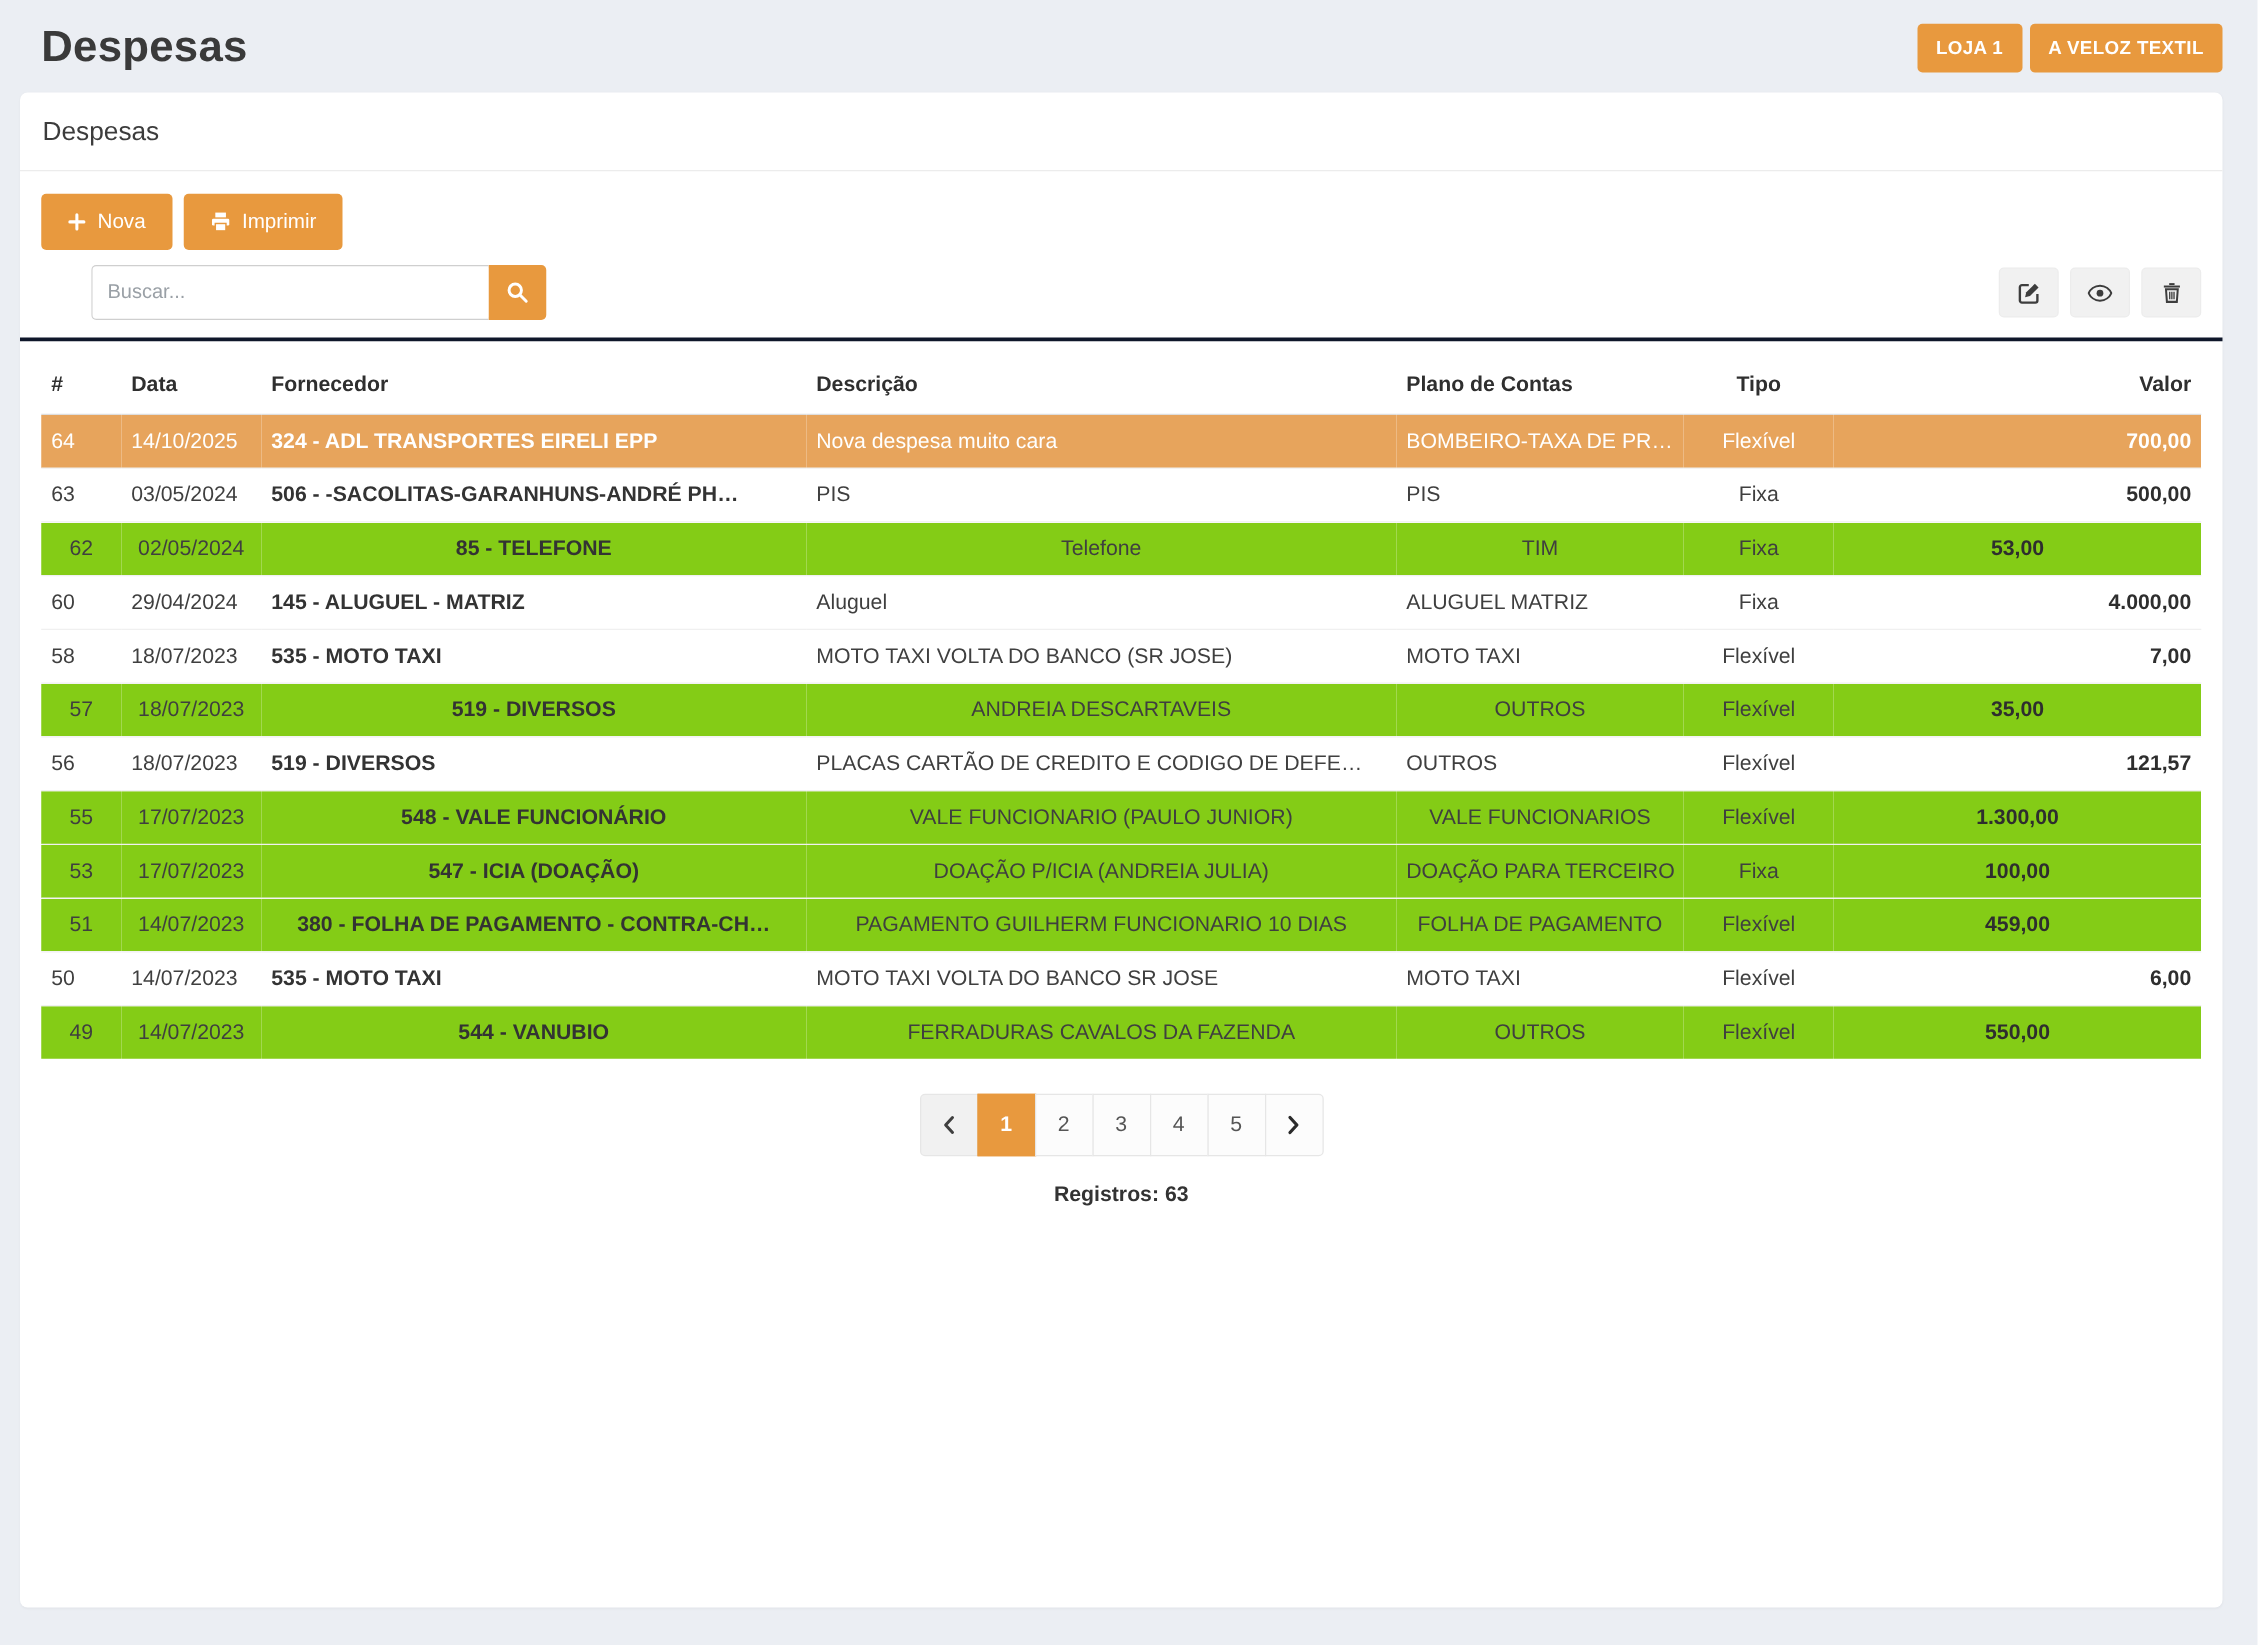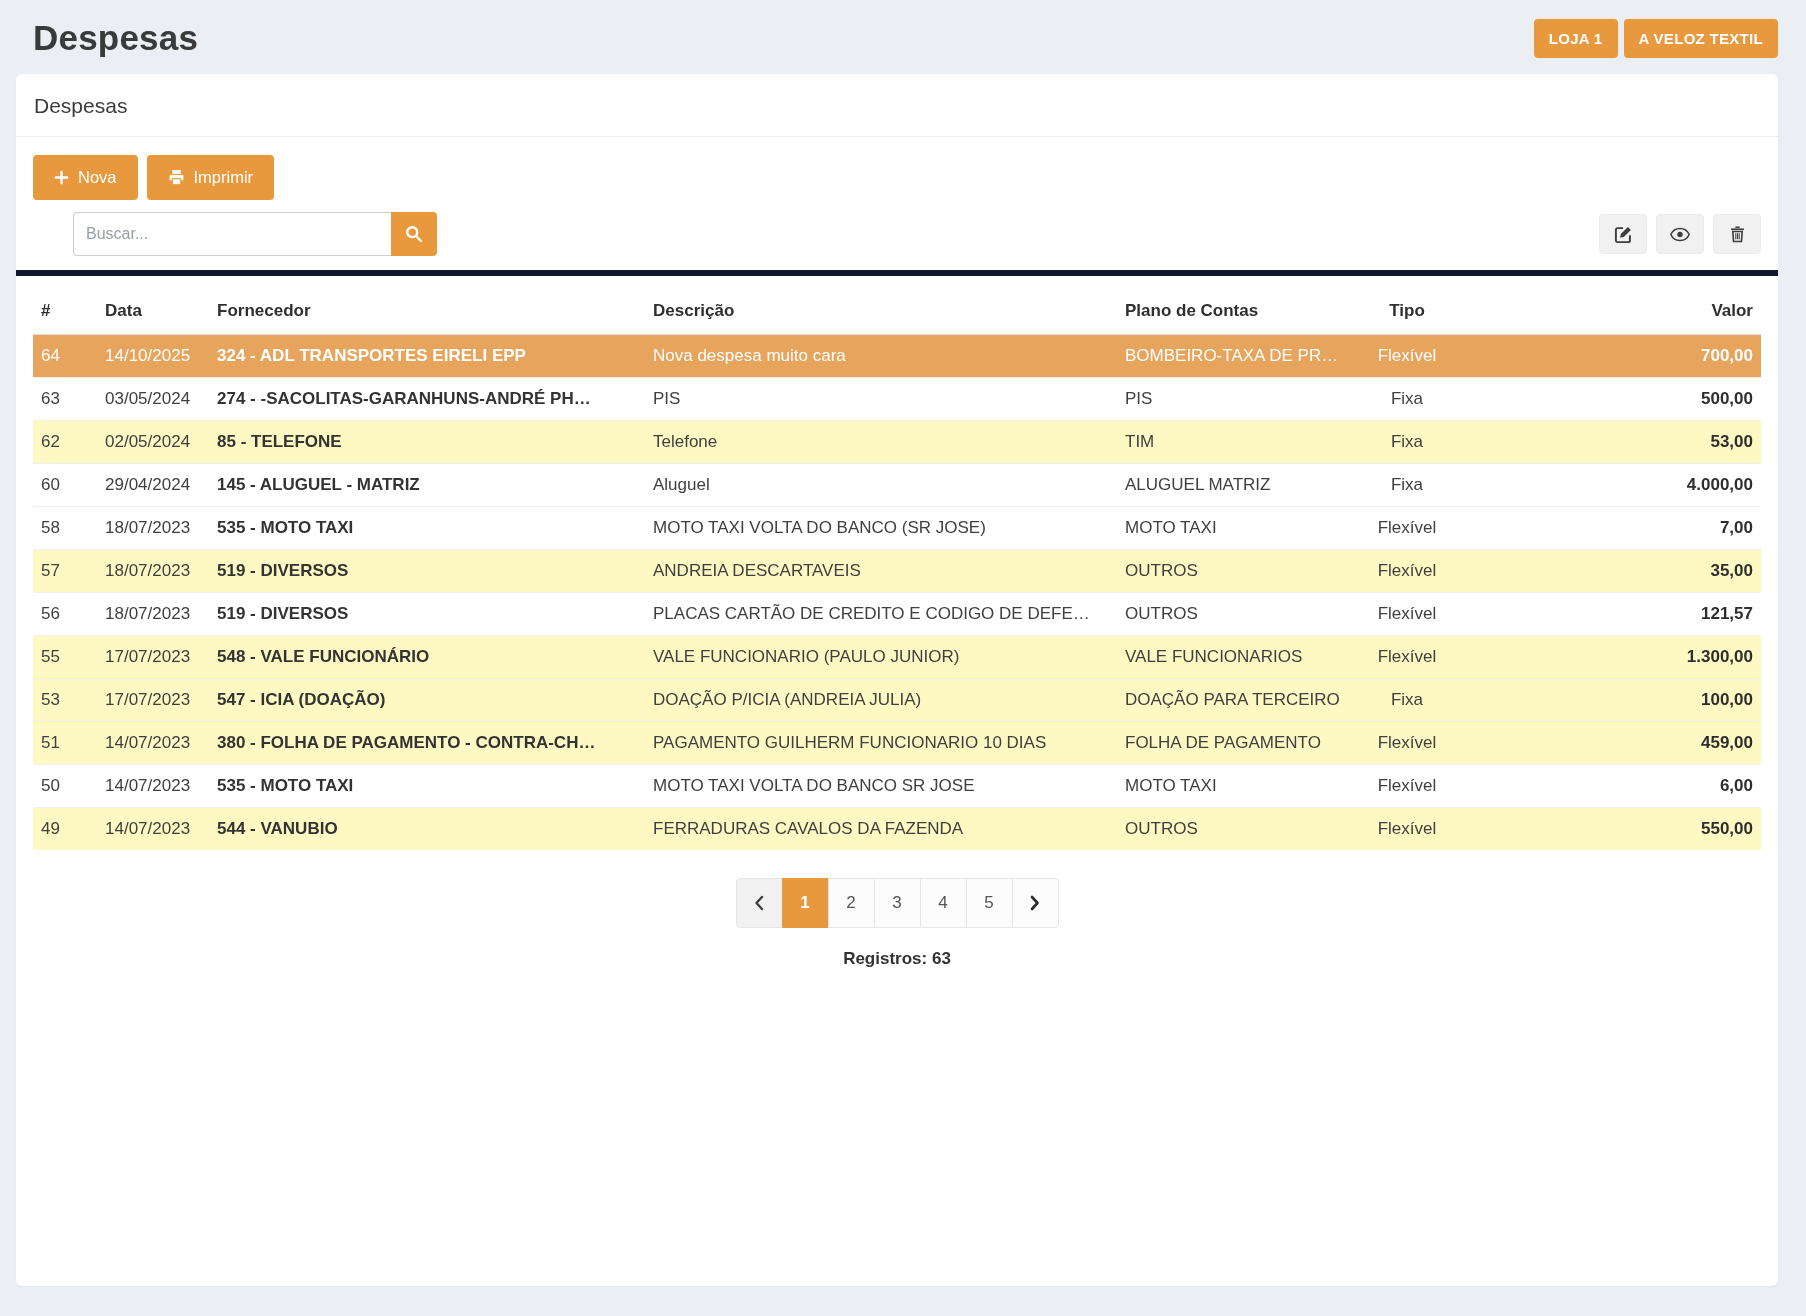--- a/index.html
+++ b/index.html
@@ -15,21 +15,21 @@
   .badges { display:flex; gap:6px;margin-left:44px; }
   .badge {
     background: var(--accent,#e8993e); color:#fff; font-weight:800; font-size:15px;
     padding: 11px 15px; border-radius:4px; letter-spacing:.3px; border:none; cursor:pointer;
     font-family: inherit;
   }
   .card { background:#fff; border-radius:6px; height:1212px; box-shadow:0 1px 2px rgba(0,0,0,.04); }
   .card-header { padding: 20px 18px 18px; font-size:21px; color:#3c3c3c; border-bottom:1px solid #ececec; }
   .card-body { padding: 0 17px; }
 
-  .toolbar { padding: 18px 0 14px; border-bottom:6px solid #0f172a; margin:0 -17px; padding-left:17px; padding-right:17px; }
+  .toolbar { padding: 18px 0 14px; border-bottom:3px solid #0f172a; margin:0 -17px; padding-left:17px; padding-right:17px; }
   .btn-row { display:flex; gap:9px; }
   .btn-orange {
     display:inline-flex; align-items:center; gap:9px;
     background: var(--accent,#e8993e); color:#fff; border:none; border-radius:4px;
     font-size:16.5px; padding: 13px 21px; cursor:pointer; font-family:inherit;
   }
   .search-row { display:flex; justify-content:space-between; align-items:center; margin-top:12px; }
   .search-group { display:flex; }
   .search-input {
     width:318px; height:44px; border:1px solid #cfcfcf; border-right:none;
@@ -55,21 +55,21 @@
   tbody tr:first-child td { border-top:none; }
   .c0 { width:64px; }
   .c1 { width:112px; }
   .c2 { width:436px; }
   .c3 { width:472px; }
   .c4 { width:230px; }
   .c5 { width:120px; text-align:center; }
   .c6 { text-align:right; }
   td.c2 { font-weight:700; color:#333; }
   td.c6 { font-weight:700; color:#2e2e2e; }
-  tr.stripe td { background:#fef9c3; }
+  tr.stripe td { background:#84cc16;text-align:center; }
   tr.selected td { background: var(--selected-row,#e7a45c); color:#fff; border-top-color:transparent; }
   tr.selected td.c2, tr.selected td.c6 { color:#fff; }
   tbody tr { cursor:pointer; }
 
   .pagination-wrap { margin-top:28px; display:flex; justify-content:center; }
   .pagination { display:flex; }
   .pages { display:contents; }
   .pager {
     min-width:47px; height:50px; display:inline-flex; align-items:center; justify-content:center;
     border:1px solid #e6e6e6; margin-left:-1px; background:#fcfcfc; color:#555;
@@ -179,21 +179,21 @@
               <td class="c1">14/10/2025</td>
               <td class="c2">324 - ADL TRANSPORTES EIRELI EPP</td>
               <td class="c3">Nova despesa muito cara</td>
               <td class="c4">BOMBEIRO-TAXA DE PR…</td>
               <td class="c5">Flexível</td>
               <td class="c6">700,00</td>
             </tr>
             <tr>
               <td class="c0">63</td>
               <td class="c1">03/05/2024</td>
-              <td class="c2">274 - -SACOLITAS-GARANHUNS-ANDRÉ PH…</td>
+              <td class="c2">506 - -SACOLITAS-GARANHUNS-ANDRÉ PH…</td>
               <td class="c3">PIS</td>
               <td class="c4">PIS</td>
               <td class="c5">Fixa</td>
               <td class="c6">500,00</td>
             </tr>
             <tr class="stripe">
               <td class="c0">62</td>
               <td class="c1">02/05/2024</td>
               <td class="c2">85 - TELEFONE</td>
               <td class="c3">Telefone</td>

